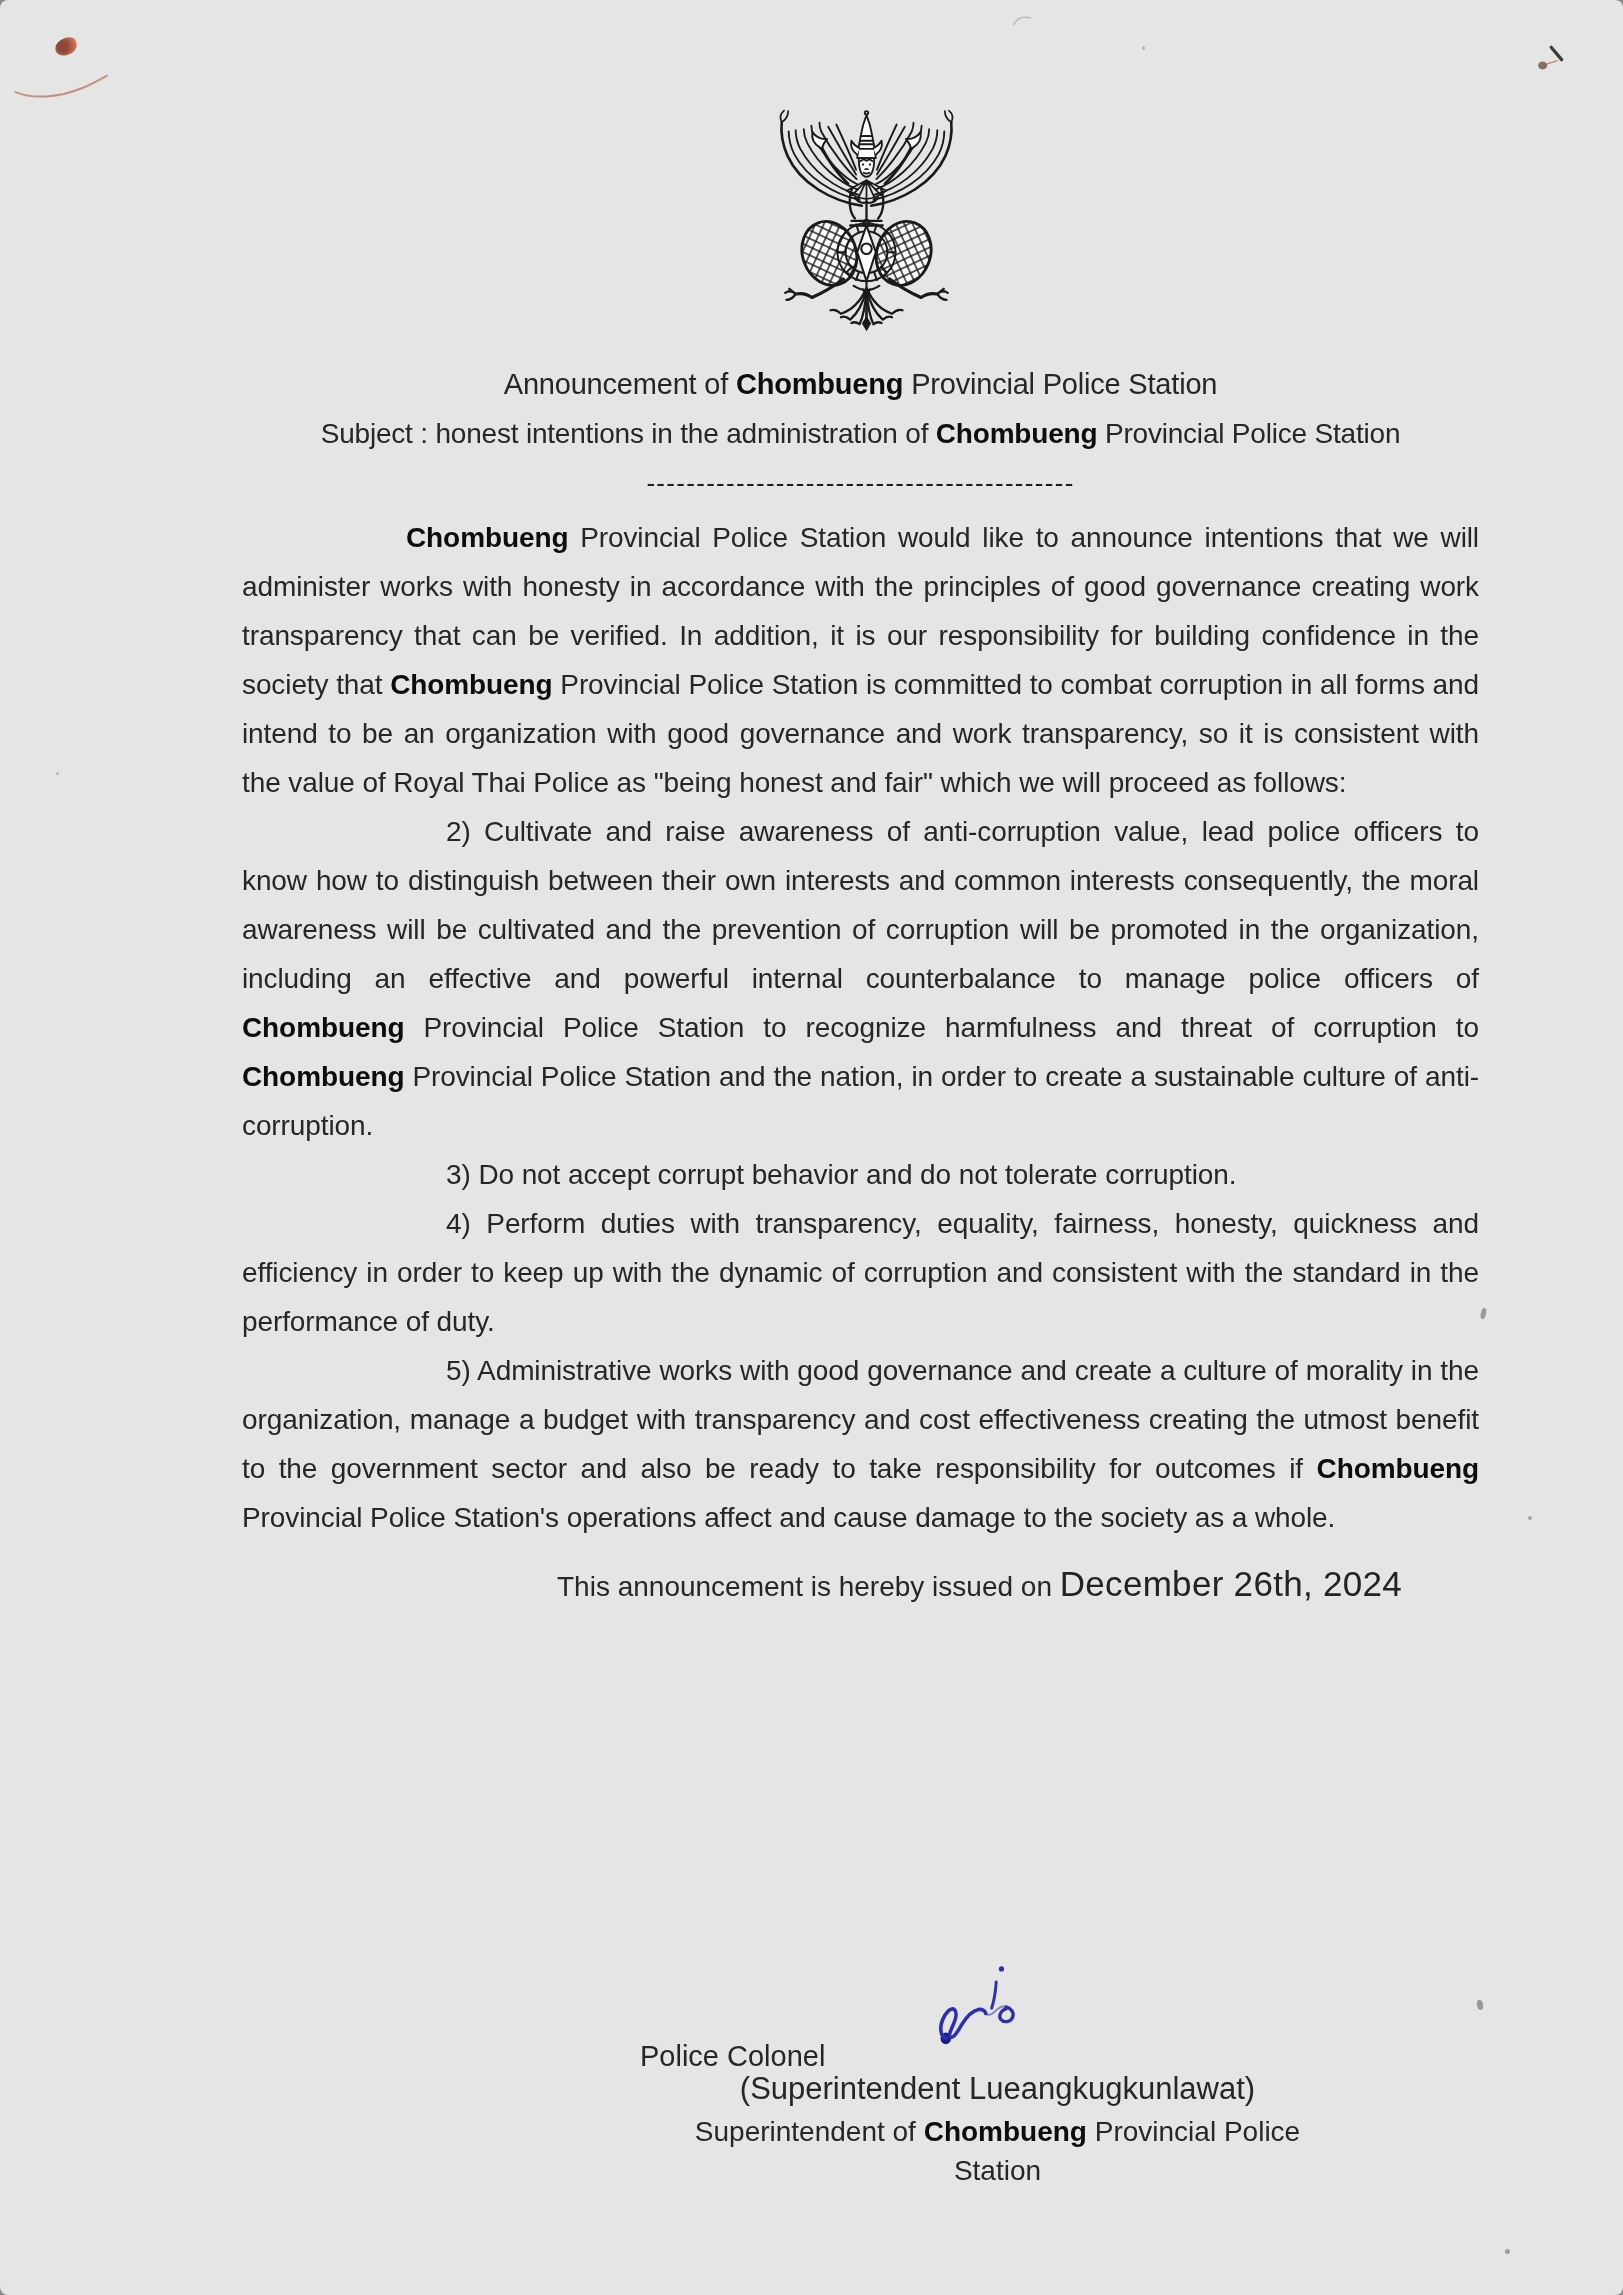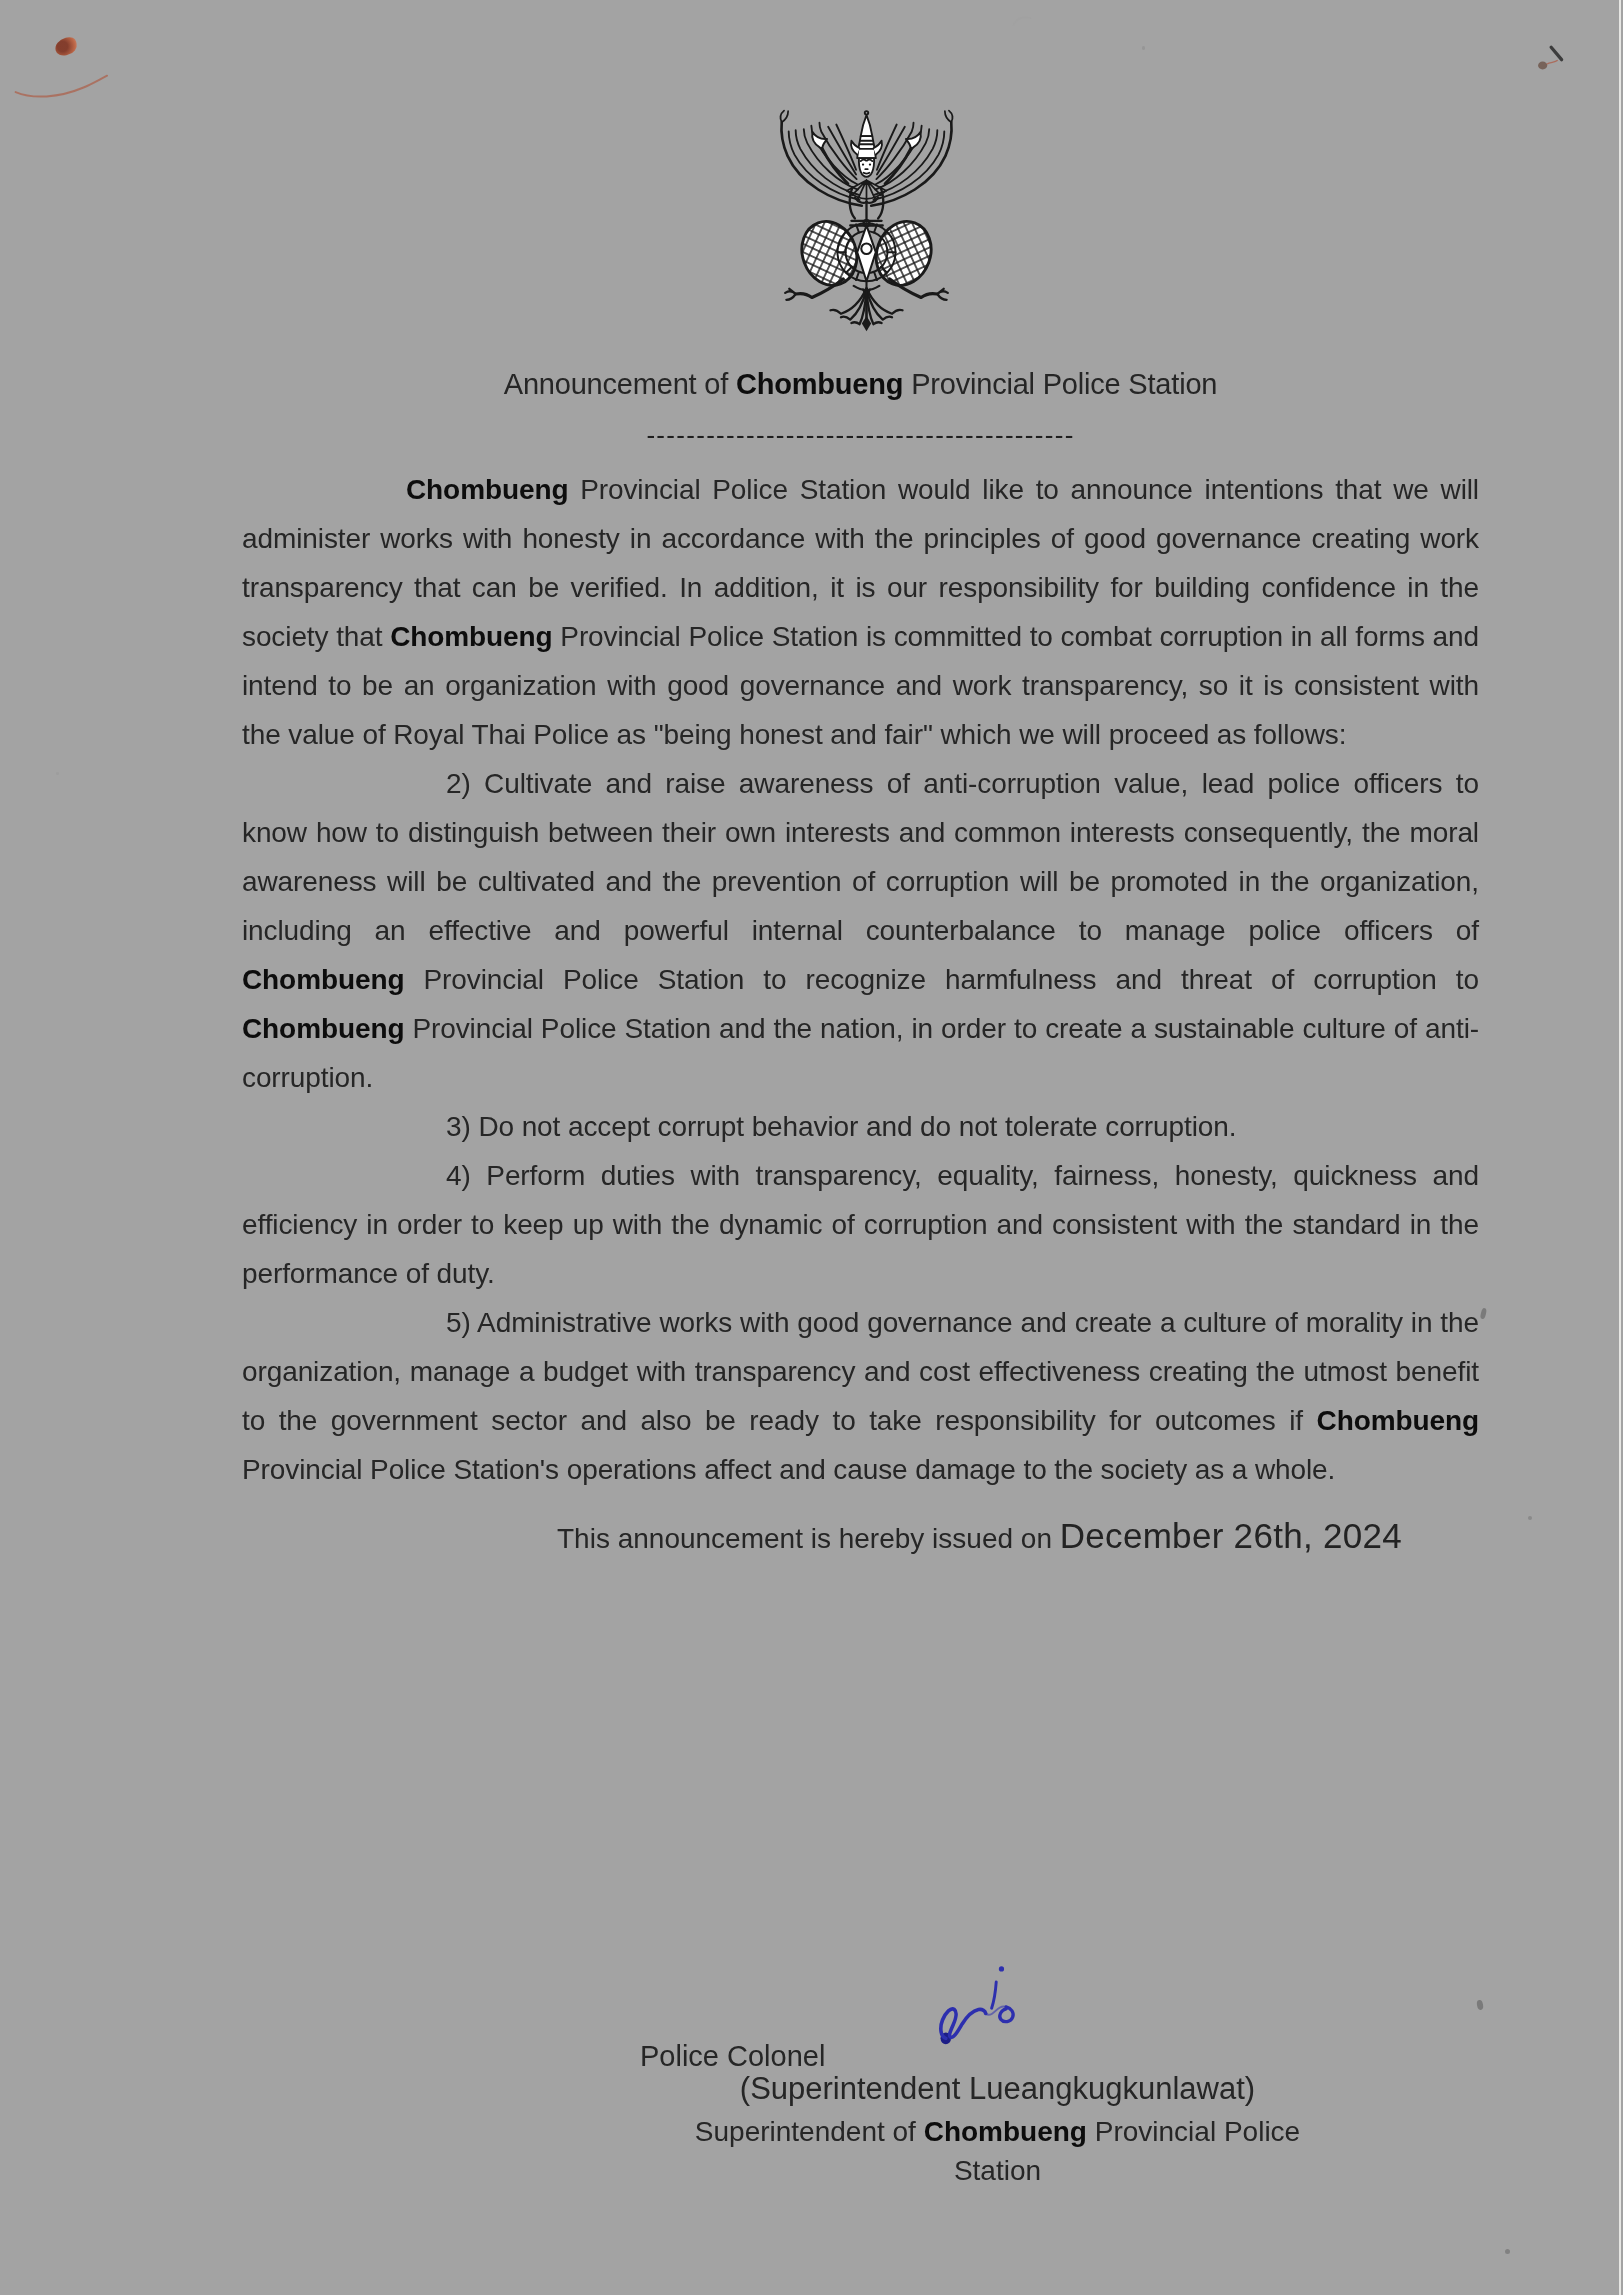--- a/index.html
+++ b/index.html
@@ -1,22 +1,23 @@
 <!DOCTYPE html>
 <html style="font-size:10.5px"><head>
 <meta charset="utf-8">
 <style>
   html,body{margin:0;padding:0;background:#8a8a8a;}
   .page{
     position:relative;
     width:1623px;height:2295px;
-    background:#a3a3a3;
+    background:#e5e5e5;
     overflow:hidden;
     font-family:"Liberation Sans",sans-serif;
     color:#262626;
+    border-radius:8px;
   }
   .content{margin:0 144px 0 242px;padding-top:364px;}
   .title-line{font-size:29px;line-height:41px;text-align:center;letter-spacing:-0.2px;}
   .subject-line{font-size:28px;line-height:39px;text-align:center;margin-top:9.2px;letter-spacing:-0.2px;}
   .separator{font-size:26px;line-height:26px;text-align:center;letter-spacing:1.3px;margin-top:17px;color:#1e1e1e;}
   .bodytext{margin-top:17px;font-size:28px;line-height:49px;text-align:justify;letter-spacing:-0.1px;}
   .bodytext p{margin:0;}
   .p-intro{text-indent:164px;}
   .p-item{text-indent:204px;}
   .b{font-weight:700;color:#0d0d0d;}
@@ -121,20 +122,21 @@
       </g>
       <use href="#tailL" transform="matrix(-1,0,0,1,360,0)"></use>
       <path d="M158,304 Q180,318 202,304" stroke-width="4"></path>
       <path d="M180,314 V360" stroke-width="4.5"></path>
       <path d="M180,356 L172,369 L180,382 L188,369 Z" fill="#1a1a1a" stroke="none"></path>
     </g>
   </svg>
 
   <div class="content">
     <div class="title-line"><span>Announcement of </span><span class="b">Chombueng</span><span> Provincial Police Station</span></div>
+    <div class="subject-line"><span>Subject : honest intentions in the administration of </span><span class="b">Chombueng</span><span> Provincial Police Station</span></div>
     <div class="separator">-------------------------------------------</div>
 
     <div class="bodytext">
       <p class="p-intro"><span class="b">Chombueng</span><span> Provincial Police Station would like to announce intentions that we will administer works with honesty in accordance with the principles of good governance creating work transparency that can be verified. In addition, it is our responsibility for building confidence in the society that </span><span class="b">Chombueng</span><span> Provincial Police Station is committed to combat corruption in all forms and intend to be an organization with good governance and work transparency, so it is consistent with the value of Royal Thai Police as "being honest and fair" which we will proceed as follows:</span></p>
       <p class="p-item"><span>2) Cultivate and raise awareness of anti-corruption value, lead police officers to know how to distinguish between their own interests and common interests consequently, the moral awareness will be cultivated and the prevention of corruption will be promoted in the organization, including an effective and powerful internal counterbalance to manage police officers of </span><span class="b">Chombueng</span><span> Provincial Police Station to recognize harmfulness and threat of corruption to </span><span class="b">Chombueng</span><span> Provincial Police Station and the nation, in order to create a sustainable culture of anti- corruption.</span></p>
       <p class="p-item"><span>3) Do not accept corrupt behavior and do not tolerate corruption.</span></p>
       <p class="p-item"><span>4) Perform duties with transparency, equality, fairness, honesty, quickness and efficiency in order to keep up with the dynamic of corruption and consistent with the standard in the performance of duty.</span></p>
       <p class="p-item"><span>5) Administrative works with good governance and create a culture of morality in the organization, manage a budget with transparency and cost effectiveness creating the utmost benefit to the government sector and also be ready to take responsibility for outcomes if </span><span class="b">Chombueng</span><span> Provincial Police Station's operations affect and cause damage to the society as a whole.</span></p>
     </div>
 

